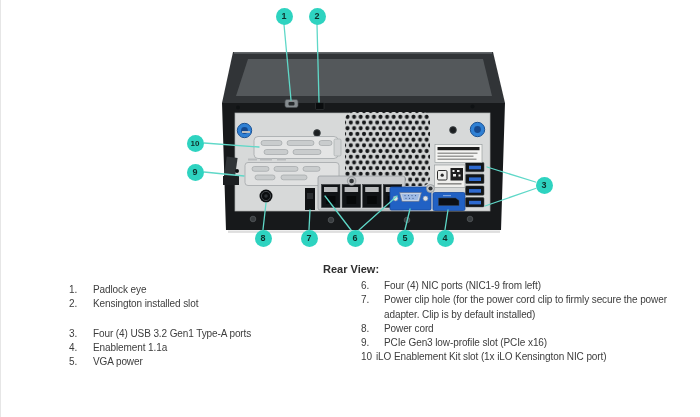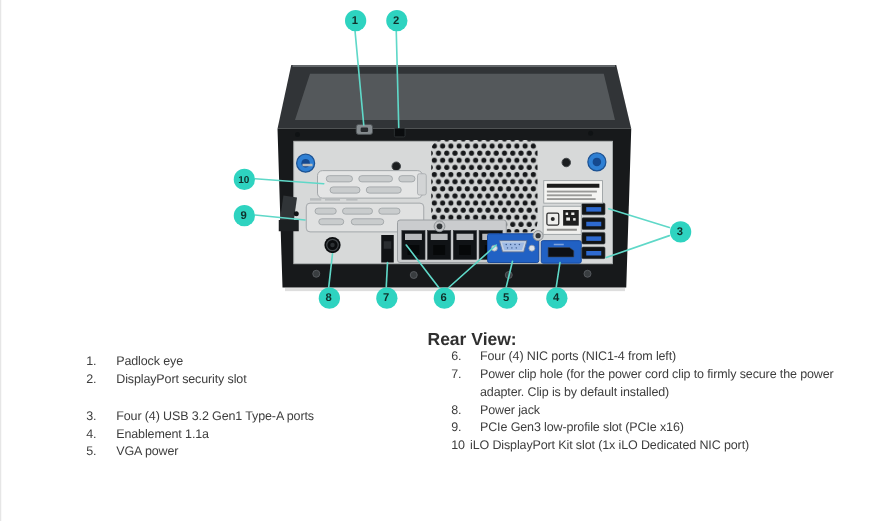--- a/index.html
+++ b/index.html
@@ -11,21 +11,21 @@
            font:bold 9px "Liberation Sans",sans-serif;color:#10302b;}
   .legend{position:absolute;font-size:10px;color:#3d3d3d;letter-spacing:-0.1px;line-height:14.3px;}
   .legend-left{left:68px;top:283px;width:272px;}
   .legend-right{left:360px;top:279px;width:315px;}
   .lrow{display:flex;align-items:flex-start;}
   .lrow .num{flex:0 0 24px;}
   .legend-right .lrow .num{flex:0 0 23px;}
   .legend-right .lrow .num10{flex:0 0 15px;}
   .lrow .txt{flex:1 1 auto;}
   .gap{margin-top:15px;}
-  .heading{position:absolute;left:341px;top:263px;font-size:14px;font-weight:bold;color:#2f2f2f;}
+  .heading{position:absolute;left:322px;top:263px;font-size:11px;font-weight:bold;color:#2f2f2f;}
 </style>
 </head>
 <body>
 
 <div id="stage">
 
   <svg id="art" width="700" height="262" viewBox="0 0 700 262">
     <defs>
       <pattern id="hex" width="6.6" height="11.4" patternUnits="userSpaceOnUse">
         <rect width="6.6" height="11.4" fill="#d2d4d4"></rect>
@@ -232,52 +232,52 @@
 
   <div class="heading">Rear View:</div>
 
   <div class="legend legend-left">
     <div class="lrow">
       <span class="num">1.</span>
       <span class="txt">Padlock eye</span>
     </div>
     <div class="lrow">
       <span class="num">2.</span>
-      <span class="txt">DisplayPort security slot</span>
+      <span class="txt">Kensington installed slot</span>
     </div>
     <div class="lrow gap">
       <span class="num">3.</span>
       <span class="txt">Four (4) USB 3.2 Gen1 Type-A ports</span>
     </div>
     <div class="lrow">
       <span class="num">4.</span>
       <span class="txt">Enablement 1.1a</span>
     </div>
     <div class="lrow">
       <span class="num">5.</span>
       <span class="txt">VGA power</span>
     </div>
   </div>
 
   <div class="legend legend-right">
     <div class="lrow">
       <span class="num">6.</span>
-      <span class="txt">Four (4) NIC ports (NIC1-4 from left)</span>
+      <span class="txt">Four (4) NIC ports (NIC1-9 from left)</span>
     </div>
     <div class="lrow">
       <span class="num">7.</span>
       <span class="txt">Power clip hole (for the power cord clip to firmly secure the power adapter. Clip is by default installed)</span>
     </div>
     <div class="lrow">
       <span class="num">8.</span>
-      <span class="txt">Power jack</span>
+      <span class="txt">Power cord</span>
     </div>
     <div class="lrow">
       <span class="num">9.</span>
       <span class="txt">PCIe Gen3 low-profile slot (PCIe x16)</span>
     </div>
     <div class="lrow">
       <span class="num num10">10</span>
-      <span class="txt">iLO DisplayPort Kit slot (1x iLO Dedicated NIC port)</span>
+      <span class="txt">iLO Enablement Kit slot (1x iLO Kensington NIC port)</span>
     </div>
   </div>
 
 </div>
 
 </body></html>

